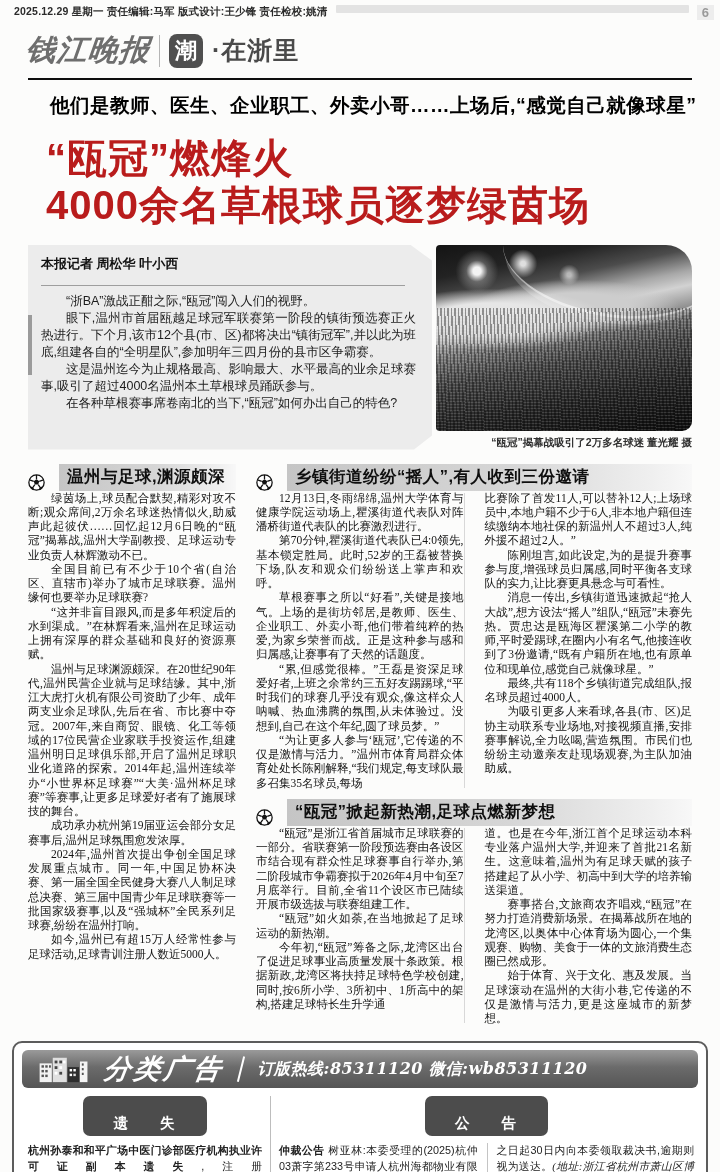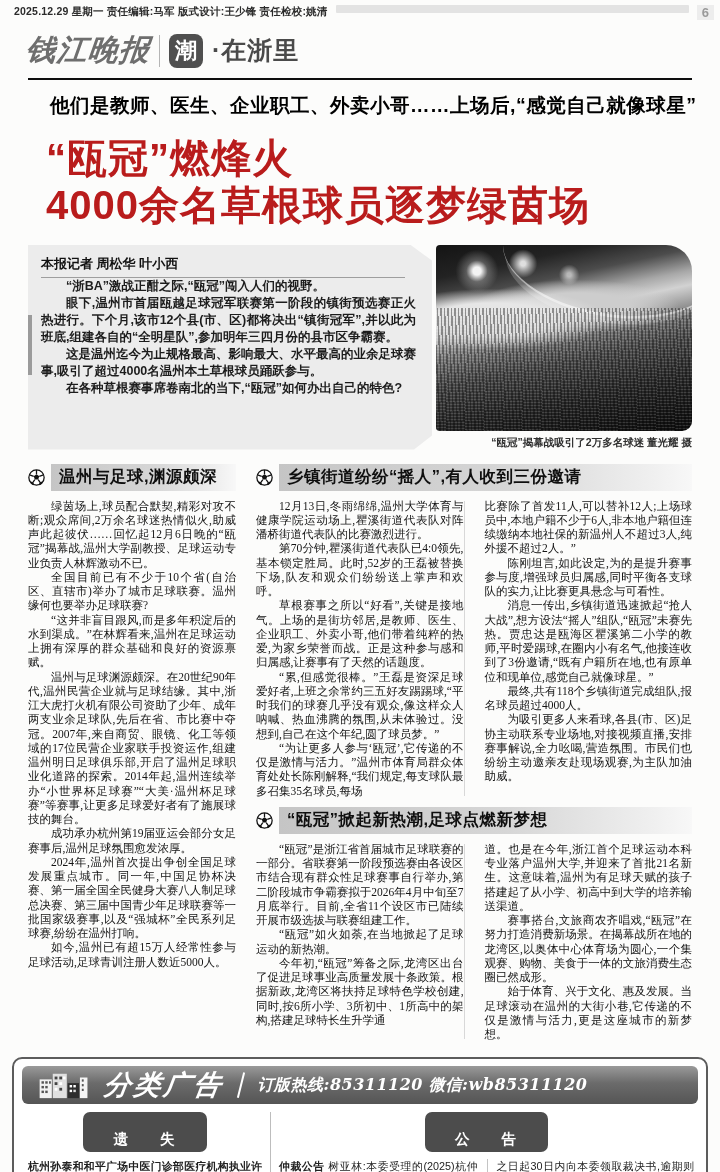--- a/index.html
+++ b/index.html
@@ -30,23 +30,23 @@
   .kicker { margin:12px 0 16px 50px; font-size:19.5px; font-weight:bold; color:#000; letter-spacing:.5px; }
   .headline { margin-left:46px; font-weight:900; color:#b91c1c; line-height:1.17; letter-spacing:1px; }
   .headline-1 { font-size:40px; margin-top:4px; }
   .headline-2 { font-size:40px; }
 
   
   .lead-row { width:664px; margin:16px auto 0 auto; display:flex; position:relative; }
   .lead-panel { width:404px; background:#ececec; padding:10px 16px 10px 13px; position:relative;
     clip-path:polygon(0 0, calc(100% - 22px) 0, 100% 16px, 100% calc(100% - 14px), calc(100% - 18px) 100%, 0 100%); }
   .lead-deco { position:absolute; left:-3px; top:70px; width:7px; height:60px; background:#9b9b9b; }
-  .byline { font-size:13px; font-weight:bold; color:#111; padding-bottom:4px;
-    border-bottom:1px solid #9e9e9e; width:97%; }
-  .lead-text p { font-size:12.5px; font-weight:bold; line-height:1.36; text-indent:2em;
+  .byline { font-size:13px; font-weight:bold; color:#111; padding-bottom:12px;
+    border-bottom:1px solid #9e9e9e; margin-bottom:7px; width:97%; }
+  .lead-text p { font-size:12.5px; font-weight:normal; line-height:1.36; text-indent:2em;
     text-align:justify; color:#1c1c1c; }
   .photo-col { flex:1; margin-left:4px; }
   .stadium-photo { width:256px; height:186px; border-radius:4px 26px 10px 4px; position:relative; overflow:hidden;
     background:
       radial-gradient(circle at 16% 14%, rgba(255,255,255,.95) 0 1.5%, rgba(255,255,255,.25) 4%, transparent 8%),
       radial-gradient(circle at 34% 10%, rgba(255,255,255,.85) 0 1%, transparent 6%),
       radial-gradient(circle at 52% 16%, rgba(255,255,255,.6) 0 1%, transparent 5%),
       radial-gradient(ellipse 60% 22% at 22% 40%, #e6e6e6 0 40%, transparent 75%),
       radial-gradient(ellipse 50% 18% at 55% 33%, #cdcdcd 0 40%, transparent 80%),
       linear-gradient(168deg, #141414 0%, #232323 14%, #4c4c4c 24%, #a8a8a8 33%, #d2d2d2 39%, #8f8f8f 48%, #5a5a5a 60%, #363636 76%, #1d1d1d 92%, #121212 100%);
@@ -63,21 +63,21 @@
 
   
   .columns { width:664px; margin:14px auto 0 auto; display:flex; }
   .col-1 { width:208px; }
   .col-23 { width:436px; margin-left:20px; }
   .col-split { display:flex; }
   .col-a, .col-b { width:208px; }
   .col-b { margin-left:20px; }
   .v-rule { width:1px; background:#d8d8d8; margin:2px 0; }
 
-  .sec-heading { display:flex; align-items:center; gap:6px; margin-bottom:8px; }
+  .sec-heading { display:flex; align-items:flex-end; gap:14px; }
   .sec-heading .bar { flex:1; font-size:16.5px; font-weight:900; color:#0f0f0f; letter-spacing:.5px;
     padding:2px 8px 3px 8px; white-space:nowrap; overflow:hidden;
     background:linear-gradient(90deg,#c5c5c5 0%,#d6d6d6 55%,#efefef 90%,#f8f8f8 100%); }
   .ball { width:17px; height:17px; flex:0 0 17px; }
 
   .body-text p { font-family:"Liberation Serif","DejaVu Serif",serif; font-size:11.5px; line-height:1.24;
     text-indent:2em; text-align:justify; color:#141414; }
   .body-text p.no-indent { text-indent:0; }
 
   

